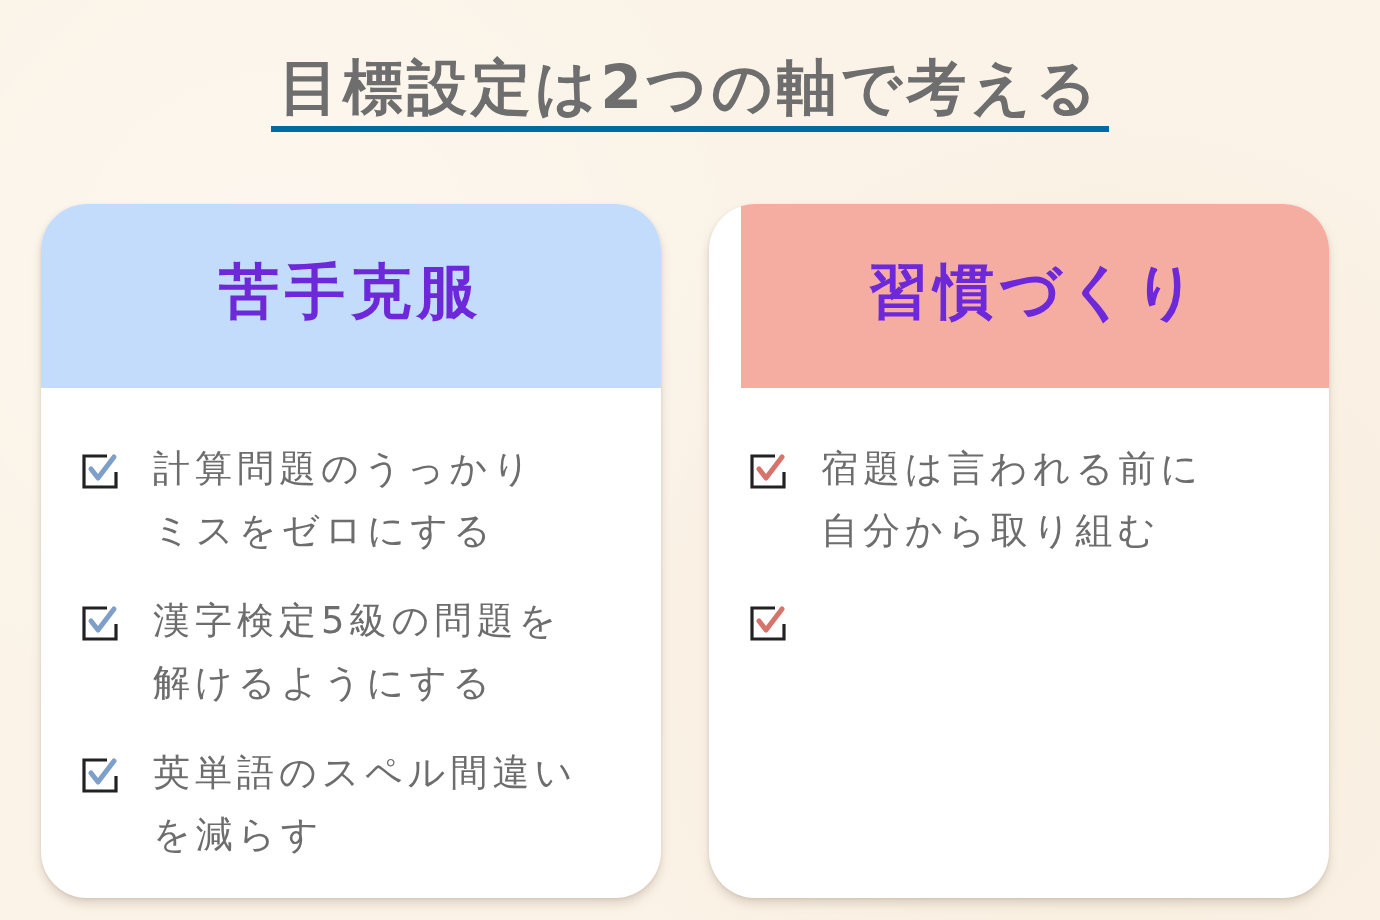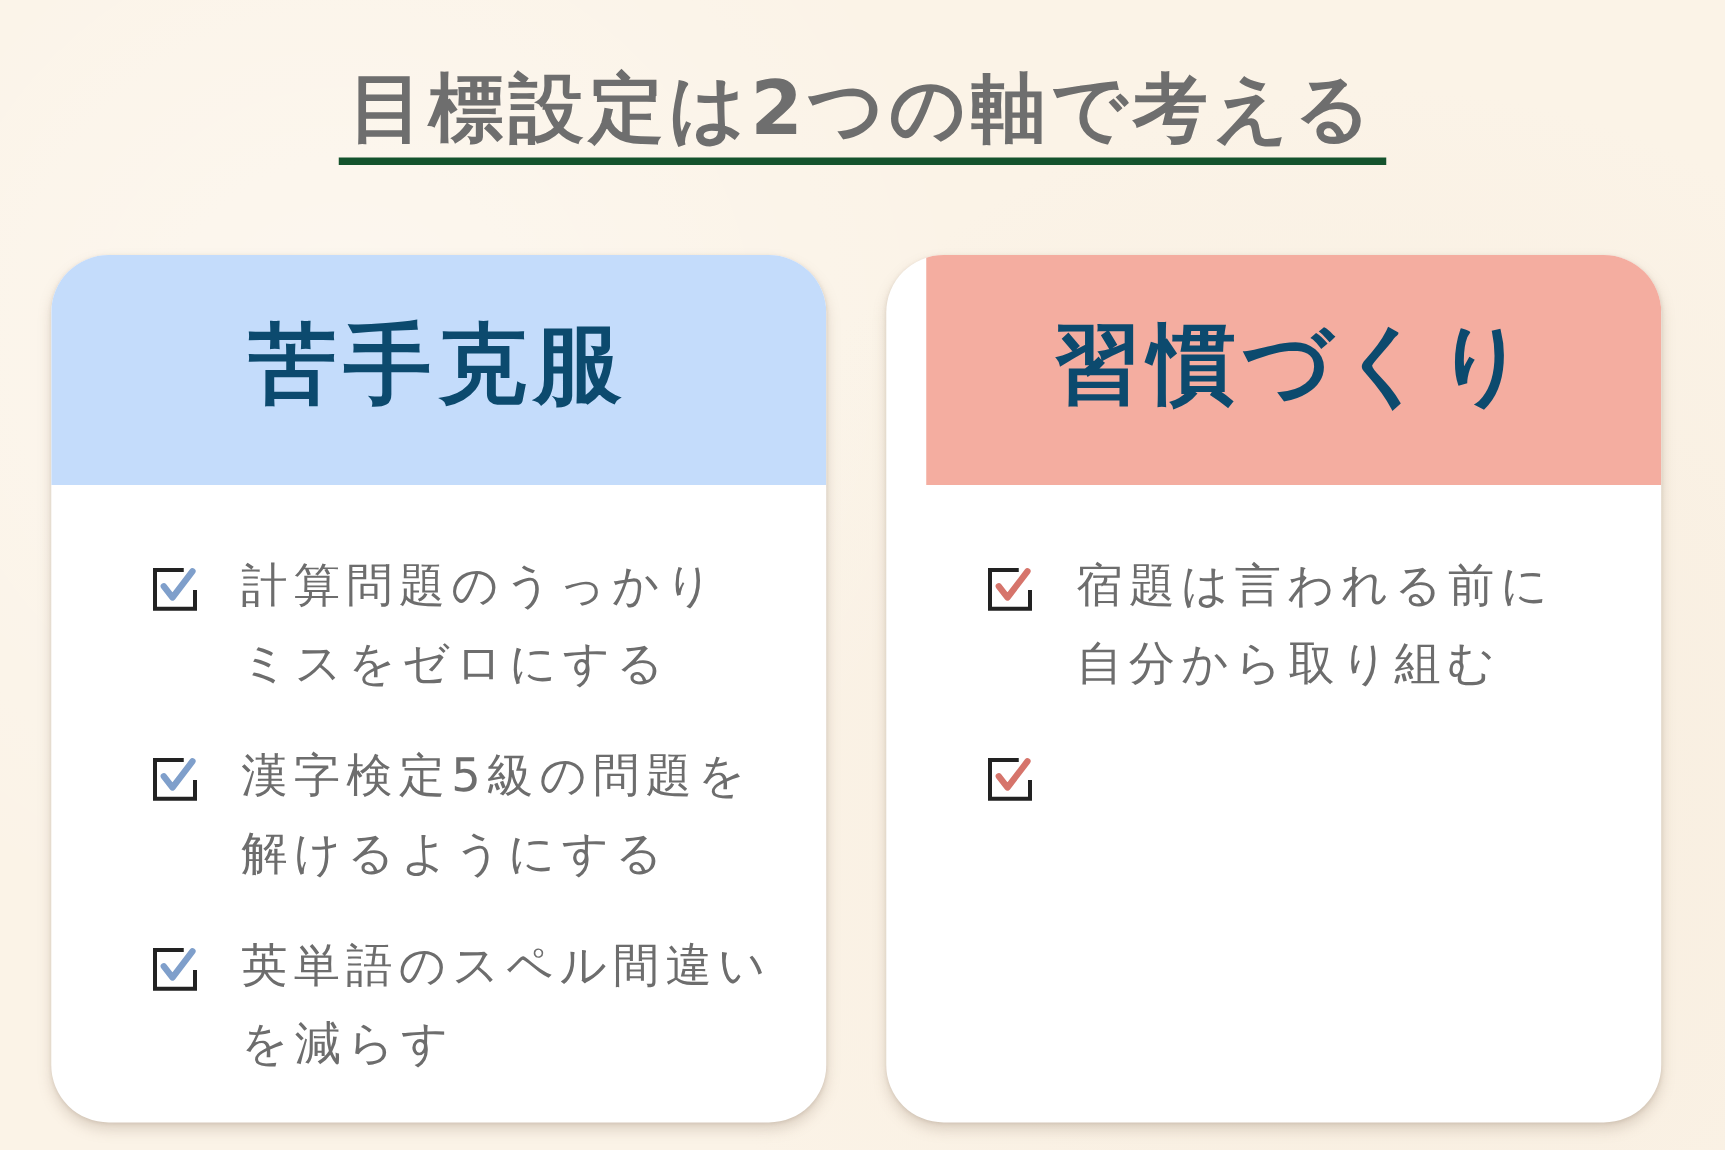--- a/index.html
+++ b/index.html
@@ -26,21 +26,21 @@
       text-align: center;
     }
     .title {
       display: inline-block;
       font-size: 60px;
       font-weight: bold;
       letter-spacing: 4px;
       color: #6e6e6e;
       line-height: 70px;
       padding: 0 8px 4px 8px;
-      border-bottom: 6px solid #14532d;
+      border-bottom: 6px solid #0369a1;
     }
     .card {
       position: absolute;
       top: 204px;
       width: 620px;
       height: 694px;
       background: #ffffff;
       border-radius: 46px;
       overflow: hidden;
       box-shadow: 0 6px 10px rgba(150, 130, 110, 0.28), 0 1px 3px rgba(150,130,110,0.2);
@@ -49,28 +49,28 @@
     .card.right { left: 709px; }
     .card-header {
       height: 184px;
       display: flex;
       align-items: center;
       justify-content: center;
     }
     .card.left .card-header { background: #c4dcfb; }
     .card.right .card-header { background: #f4ada0; margin-left: 32px; }
     .card-title {
-      font-size: 70px;
+      font-size: 60px;
       font-weight: bold;
       letter-spacing: 6px;
-      color: #0c4a6e;
+      color: #6d28d9;
       margin-top: -8px;
     }
     .items {
-      padding: 50px 0 0 80px;
+      padding: 50px 0 0 40px;
     }
     .item {
       display: flex;
       align-items: flex-start;
       margin-bottom: 28px;
     }
     .check {
       width: 38px;
       height: 38px;
       margin-top: 14px;

